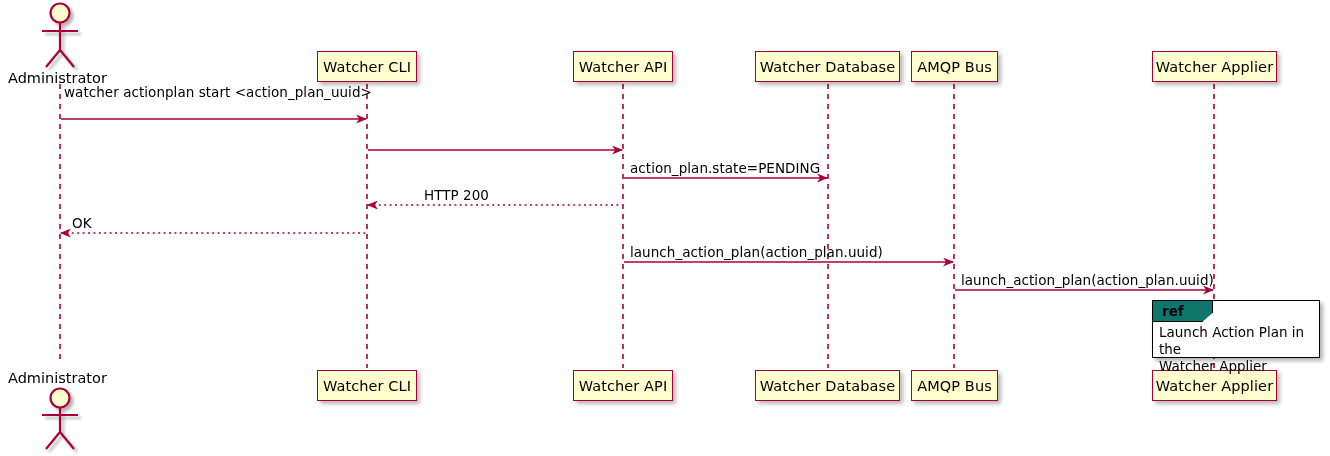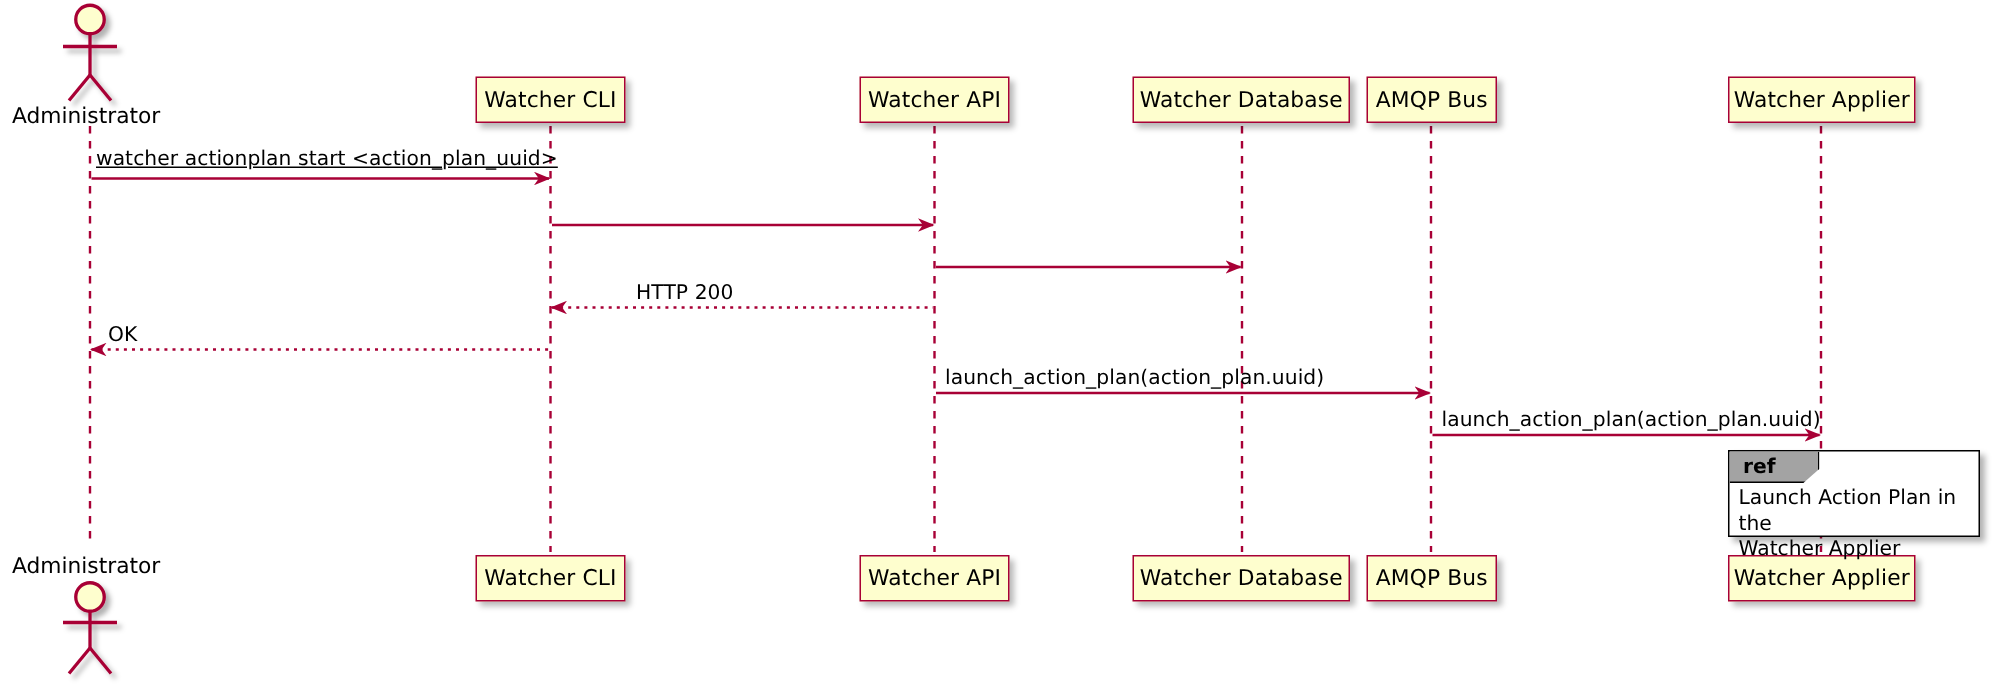--- a/index.html
+++ b/index.html
@@ -37,21 +37,21 @@
   
   .ref-box{
     position:absolute;
     background:#FFFFFF;
     border:1.5px solid #000000;
     box-sizing:border-box;
     box-shadow:3px 3px 4px rgba(0,0,0,0.30);
   }
   .ref-tab{
     position:absolute;left:0;top:0;height:21px;
-    background:#a3a3a3;
+    background:#0f766e;
     border-right:1.5px solid #000;border-bottom:1.5px solid #000;
     box-sizing:border-box;
     display:flex;align-items:center;
     padding:0 9px 0 9px;
     font-size:13.5px;font-weight:bold;color:#000;
     clip-path:polygon(0 0,100% 0,100% 55%,82% 100%,0 100%);
   }
   .ref-body{
     position:absolute;left:0;top:21px;right:0;bottom:0;
     padding:2px 6px 0 6px;
@@ -139,21 +139,22 @@
   <div class="pbox" style="left:911px;top:370px;width:87px;height:31px;">
       <span>AMQP Bus</span>
     </div>
   <div class="pbox" style="left:1152px;top:370px;width:125px;height:31px;">
       <span>Watcher Applier</span>
     </div>
 
   <div class="actor-label" style="left:8px;top:70px;">Administrator</div>
   <div class="actor-label" style="left:8px;top:370px;">Administrator</div>
 
-  <div class="msg" style="left:64px;top:98px;text-decoration:underline;">watcher actionplan start &lt;action_plan_uuid&gt;</div>
+  <div class="msg" style="left:64px;top:84px;">watcher actionplan start &lt;action_plan_uuid&gt;</div>
+  <div class="msg" style="left:630px;top:160px;">action_plan.state=PENDING</div>
   <div class="msg" style="left:379px;top:187px;margin-left:45px;">HTTP 200</div>
   <div class="msg" style="left:72px;top:215px;">OK</div>
   <div class="msg" style="left:630px;top:244px;">launch_action_plan(action_plan.uuid)</div>
   <div class="msg" style="left:961px;top:272px;">launch_action_plan(action_plan.uuid)</div>
 
   <div class="ref-box" style="left:1152px;top:300px;width:168px;height:58px;">
     <div class="ref-tab" style="width:60px;">
       <span>ref</span>
     </div>
     <div class="ref-body">

